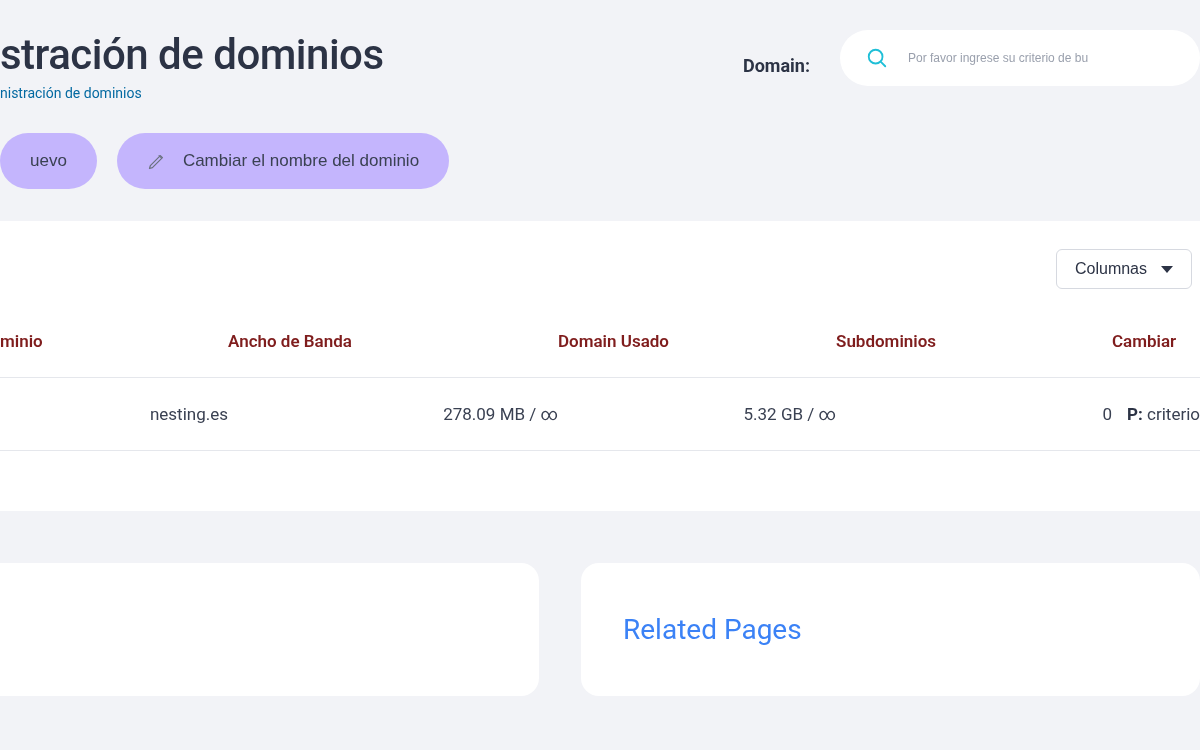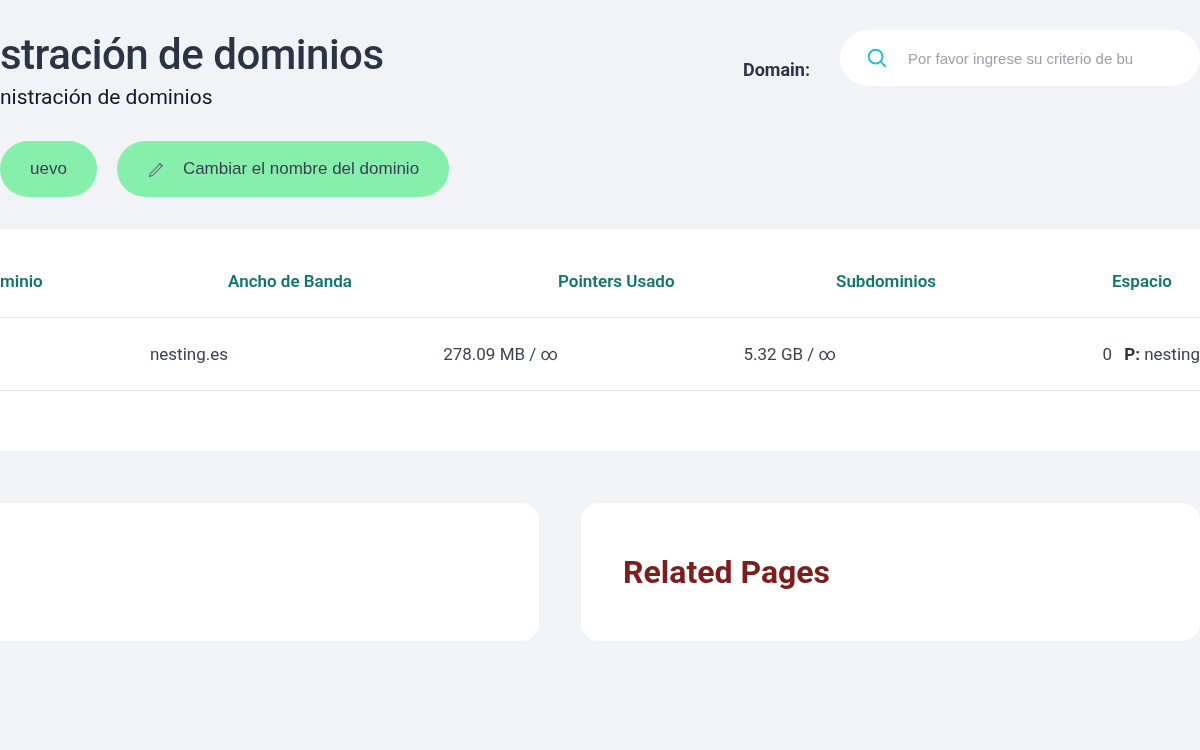--- a/index.html
+++ b/index.html
@@ -22,22 +22,22 @@
 .title-block {
   flex: 0 0 auto;
 }
 .page-title {
   font-size: 42px;
   font-weight: 500;
   color: #2c3345;
   letter-spacing: -0.5px;
 }
 .breadcrumb {
-  font-size: 21px;
-  color: #0f172a;
+  font-size: 14px;
+  color: #0369a1;
   margin-top: 6px;
 }
 .domain-select-wrap {
   display: flex;
   align-items: center;
   gap: 14px;
   margin-left: auto;
   margin-right: 30px;
 }
 .domain-label {
@@ -86,33 +86,33 @@
   fill: none;
 }
 .search-icon line {
   stroke: #1fbfd7;
   stroke-width: 2;
   stroke-linecap: round;
 }
 .search-input {
   border: none;
   outline: none;
-  font-size: 15px;
+  font-size: 12px;
   color: #ec4899;
   background: transparent;
   flex: 1;
 }
 .search-input::placeholder { color: #9aa0ad; }
 .btn-row {
   display: flex;
   gap: 20px;
   margin-top: 32px;
 }
 .pill-btn {
-  background: #86efac;
+  background: #c4b5fd;
   border: none;
   border-radius: 30px;
   height: 56px;
   padding: 0 30px;
   display: flex;
   align-items: center;
   gap: 16px;
   font-size: 17px;
   color: #3a4152;
   font-weight: 500;
@@ -151,21 +151,21 @@
   border-top: 7px solid #2c3345;
 }
 table {
   width: 100%;
   border-collapse: collapse;
 }
 thead th {
   text-align: left;
   font-size: 17px;
   font-weight: 600;
-  color: #0f766e;
+  color: #7f1d1d;
   padding: 14px 0 26px 0;
   border-bottom: 1px solid #e5e7ec;
 }
 tbody td {
   text-align: right;
   font-size: 17px;
   color: #3a4152;
   padding: 26px 0;
   border-bottom: 1px solid #e5e7ec;
 }
@@ -183,23 +183,23 @@
 }
 .card {
   background: #fff;
   border-radius: 18px;
   flex: 1;
   padding: 50px 42px;
   min-height: 120px;
 }
 .card-left { margin-left: -80px; }
 .card-title {
-  font-size: 32px;
-  font-weight: 700;
-  color: #7f1d1d;
+  font-size: 28px;
+  font-weight: 400;
+  color: #3b82f6;
 }
 </style>
 </head>
 <body>
 
 <div class="header-area">
   <div class="top-row">
     <div class="title-block">
       <h1 class="page-title">stración de dominios</h1>
       <div class="breadcrumb">nistración de dominios</div>
@@ -223,38 +223,44 @@
       <svg class="pencil-icon" viewBox="0 0 24 24">
         <path d="M3 21l3.5-1 12-12-2.5-2.5-12 12L3 21z"></path>
         <path d="M14.5 5.5l2.5 2.5"></path>
       </svg>
       <span>Cambiar el nombre del dominio</span>
     </button>
   </div>
 </div>
 
 <div class="content-panel">
+  <div class="columns-btn-wrap">
+    <button class="columns-btn">
+      <span>Columnas</span>
+      <span class="caret-down"></span>
+    </button>
+  </div>
   <table>
     <thead>
       <tr>
         <th class="col0">minio</th>
         <th class="col1">Ancho de Banda</th>
-        <th class="col2">Pointers Usado</th>
+        <th class="col2">Domain Usado</th>
         <th class="col3">Subdominios</th>
-        <th class="col4">Espacio</th>
+        <th class="col4">Cambiar</th>
       </tr>
     </thead>
     <tbody>
       <tr>
         <td class="col0">nesting.es</td>
         <td class="col1">278.09 MB / ∞</td>
         <td class="col2">5.32 GB / ∞</td>
         <td class="col3">0</td>
         <td class="col4">
-          <span class="pointer-prefix">P:</span><span> nesting</span>
+          <span class="pointer-prefix">P:</span><span> criterio</span>
         </td>
       </tr>
     </tbody>
   </table>
 </div>
 
 <div class="bottom-cards">
   <div class="card card-left">
     <div class="card-title">s</div>
   </div>

